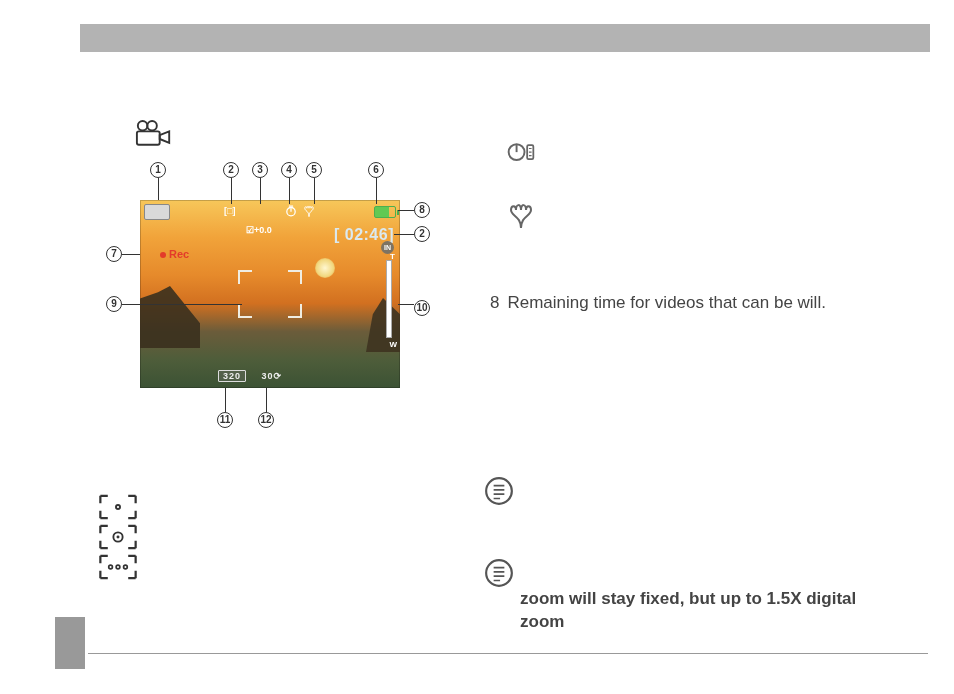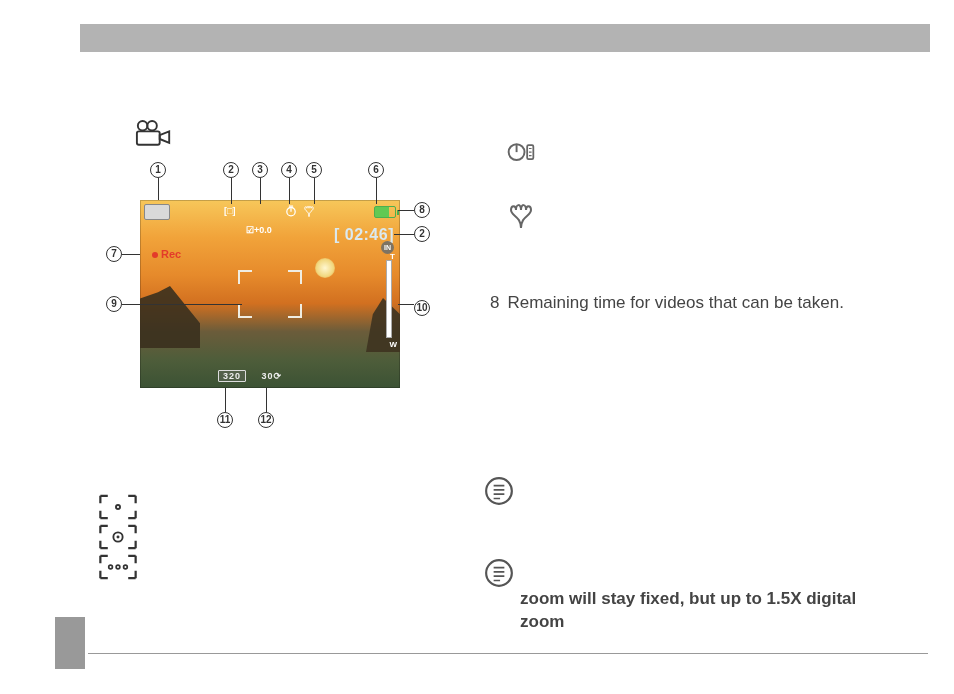--- a/index.html
+++ b/index.html
@@ -63,21 +63,21 @@
     letter-spacing: 0.5px;
   }
   .in-badge {
     position: absolute; right: 6px; top: 41px;
     width: 13px; height: 13px; border-radius: 50%;
     background: #7e7362;
     color: #fff; font-size: 7px; font-weight: bold;
     text-align: center; line-height: 13px;
   }
   .rec {
-    position: absolute; left: 12px; top: 48px;
+    position: absolute; left: 20px; top: 48px;
     font-size: 11px; font-weight: bold; color: #e33b2a;
   }
   .rec::before {
     content: ""; display: inline-block;
     width: 6px; height: 6px; border-radius: 50%;
     background: #e33b2a; margin-right: 3px;
     vertical-align: middle;
   }
   .focus-frame {
     position: absolute; left: 98px; top: 70px;
@@ -269,21 +269,21 @@
   </svg>
 </div>
 
 <div class="flower-icon" style="left:506px; top:200px;">
   <svg viewBox="0 0 30 30">
     <path d="M15 28 C15 16 5 16 5 10 C5 5 10 5 10 10 C10 4 15 3 15 10 C15 3 20 4 20 10 C20 5 25 5 25 10 C25 16 15 16 15 28" fill="none" stroke="#666" stroke-width="2"></path>
   </svg>
 </div>
 
 <div class="legend-text" style="left:490px; top:293px;">
-  <span class="num">8</span><span>Remaining time for videos that can be taken.</span>
+  <span class="num">8</span><span>Remaining time for videos that can be will.</span>
 </div>
 
 <div class="af-icons">
   <div>
     <svg width="40" height="26" viewBox="0 0 42 28">
       <path d="M2 2 h8 M2 2 v8 M40 2 h-8 M40 2 v8 M2 26 h8 M2 26 v-8 M40 26 h-8 M40 26 v-8" stroke="#333" stroke-width="2.4" fill="none"></path>
       <circle cx="21" cy="14" r="2.2" fill="none" stroke="#333" stroke-width="2"></circle>
     </svg>
   </div>
   <div>

